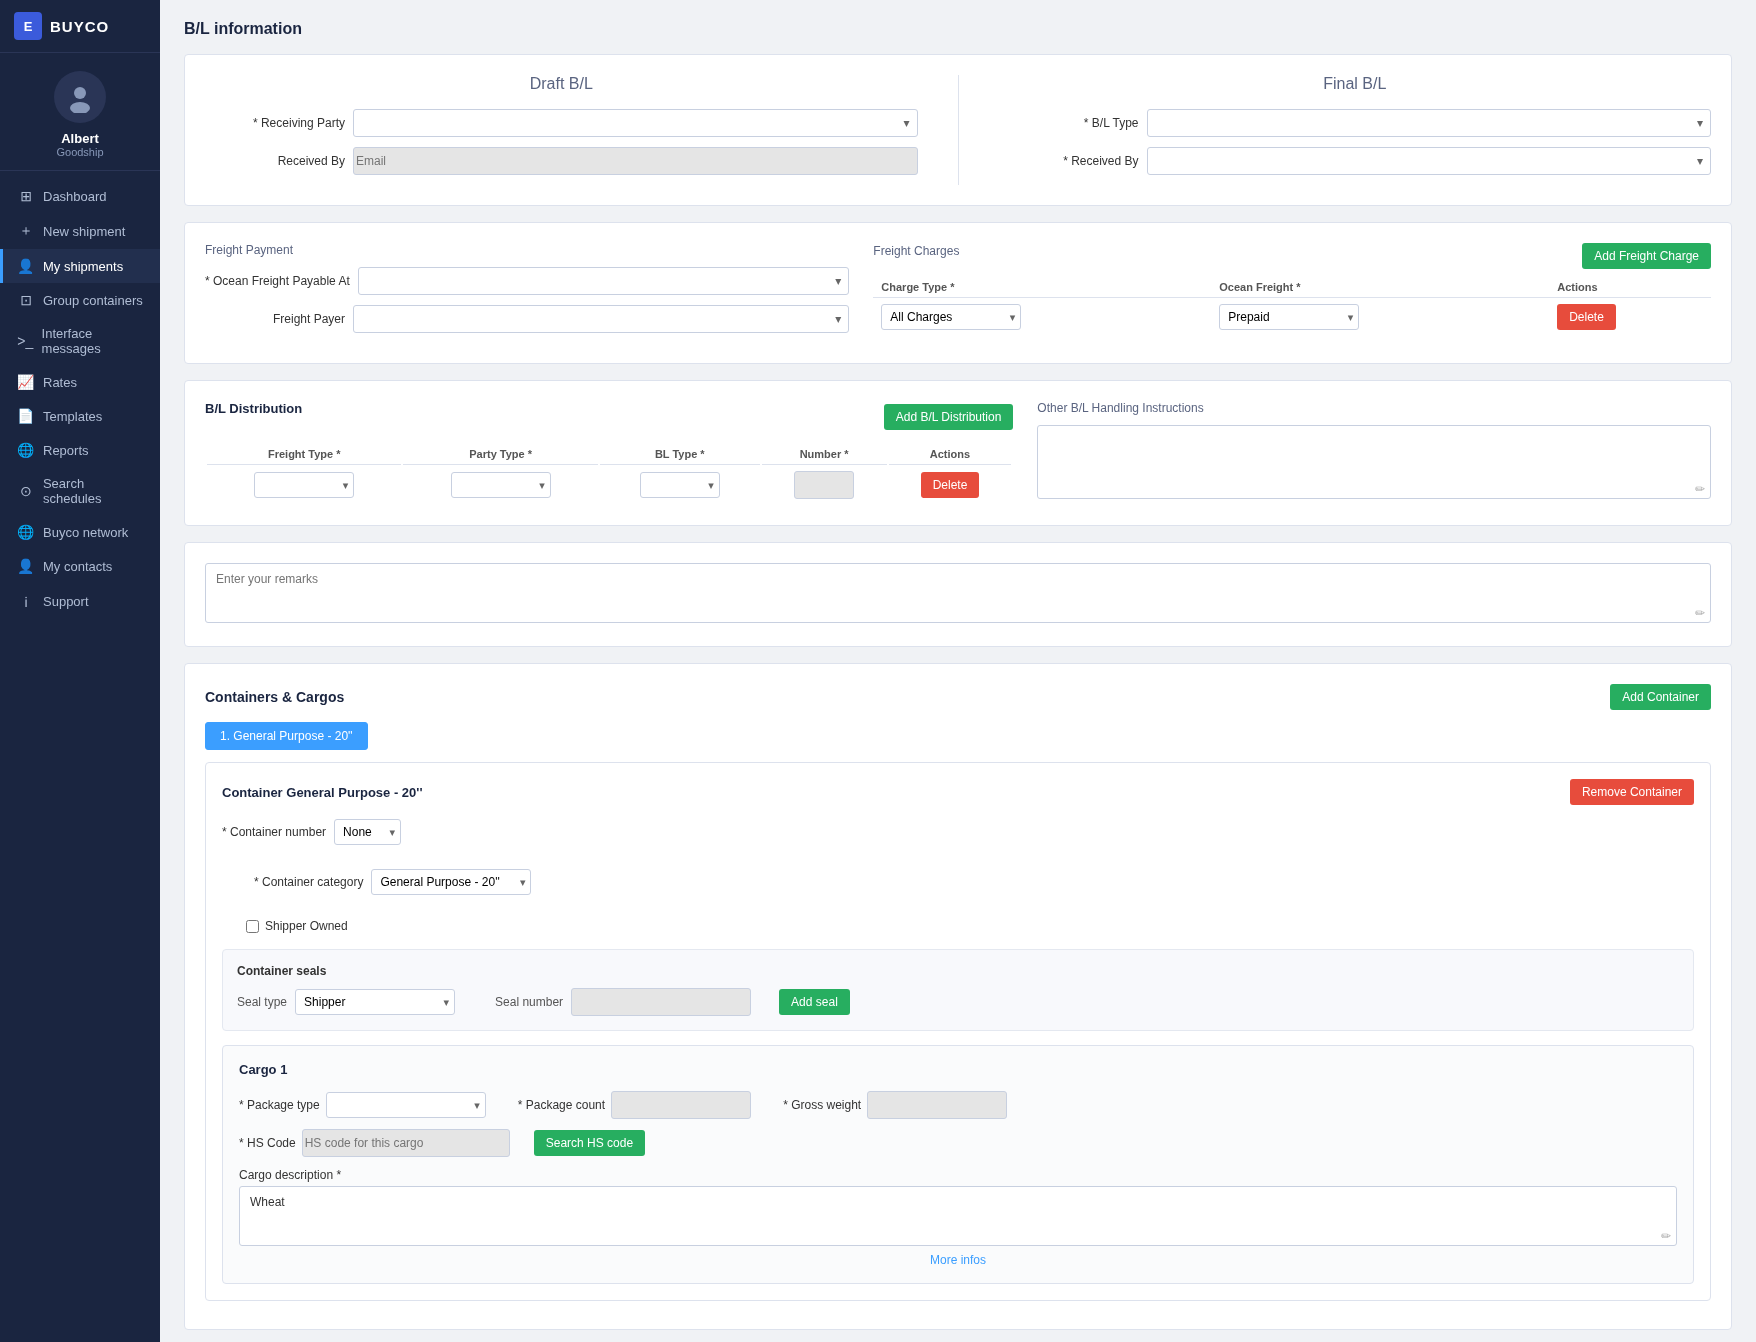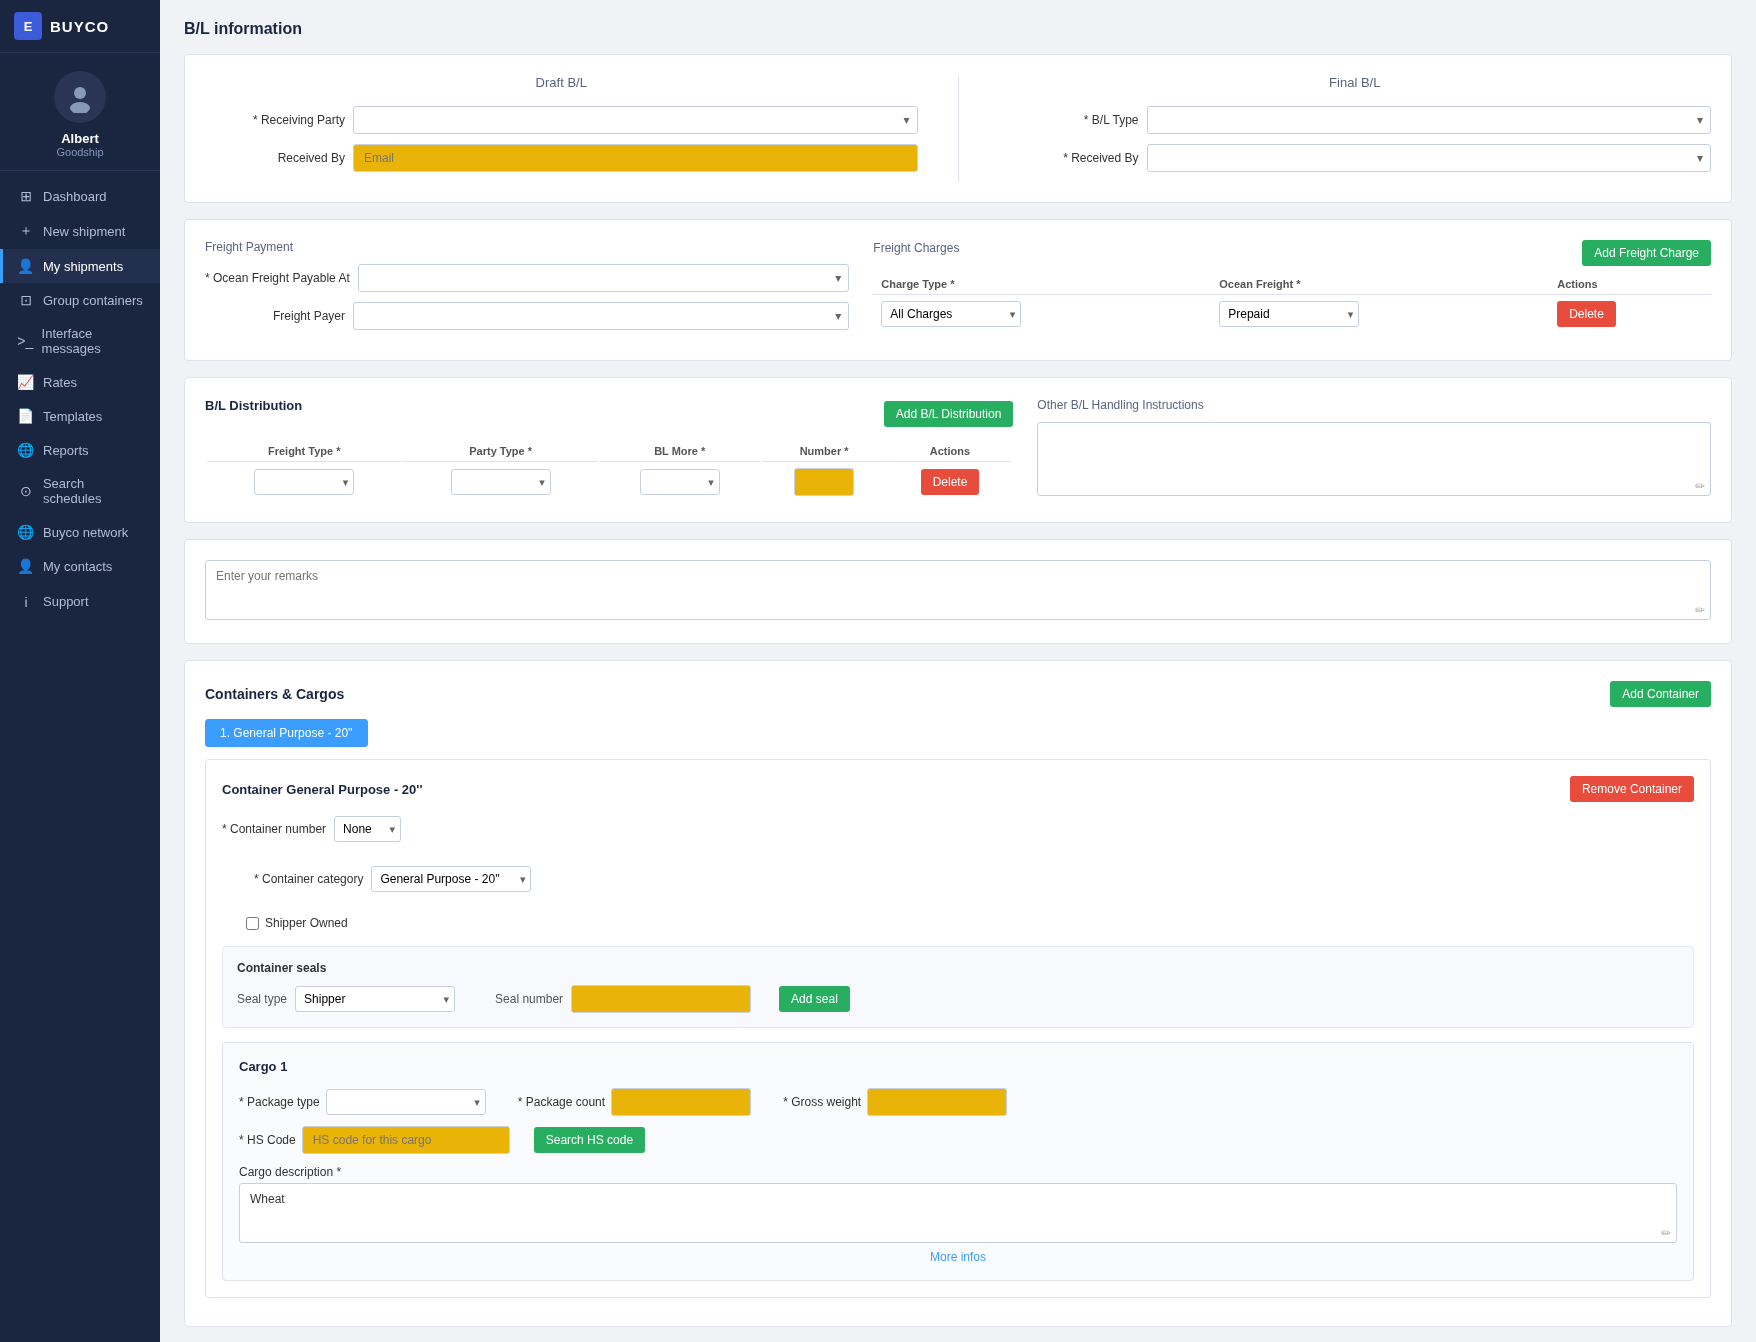--- a/index.html
+++ b/index.html
@@ -99,21 +99,21 @@
     
     .bl-columns {
       display: flex;
       gap: 40px;
     }
     .bl-col {
       flex: 1;
     }
     .bl-col-header {
       text-align: center;
-      font-size: 13px;
+      font-size: 16px;
       color: #5a6480;
       margin-bottom: 12px;
       padding-bottom: 4px;
     }
     .form-row {
       display: flex;
       align-items: center;
       margin-bottom: 10px;
       gap: 8px;
       justify-content: space-between;
@@ -122,24 +122,24 @@
       font-size: 12px;
       color: #333;
       white-space: nowrap;
       min-width: 140px;
       text-align: right;
     }
     .form-control {
       flex: 1;
       border: 1px solid #c8d0e0;
       border-radius: 3px;
-      padding: 6px 10px;
+      padding: 6px 2px;
       font-size: 12px;
       color: #333;
-      background: #eab308;
+      background: #e5e5e5;
       outline: none;
     }
     .form-select-wrapper {
       flex: 1;
       position: relative;
     }
     .form-select {
       width: 100%;
       border: 1px solid #c8d0e0;
       border-radius: 3px;
@@ -596,21 +596,21 @@
         <div class="two-col-left">
           <div class="distribution-header">
             <span class="page-title" style="font-size:13px;">B/L Distribution</span>
             <button class="btn btn-green">Add B/L Distribution</button>
           </div>
           <table class="dist-table">
             <thead>
               <tr>
                 <th>Freight Type *</th>
                 <th>Party Type *</th>
-                <th>BL More *</th>
+                <th>BL Type *</th>
                 <th>Number *</th>
                 <th>Actions</th>
               </tr>
             </thead>
             <tbody>
               <tr>
                 <td>
                   <div class="charges-select-wrapper" style="display:inline-block;">
                     <select class="charges-select" style="min-width:100px;"></select>
                     <span class="charges-select-arrow">▾</span>

